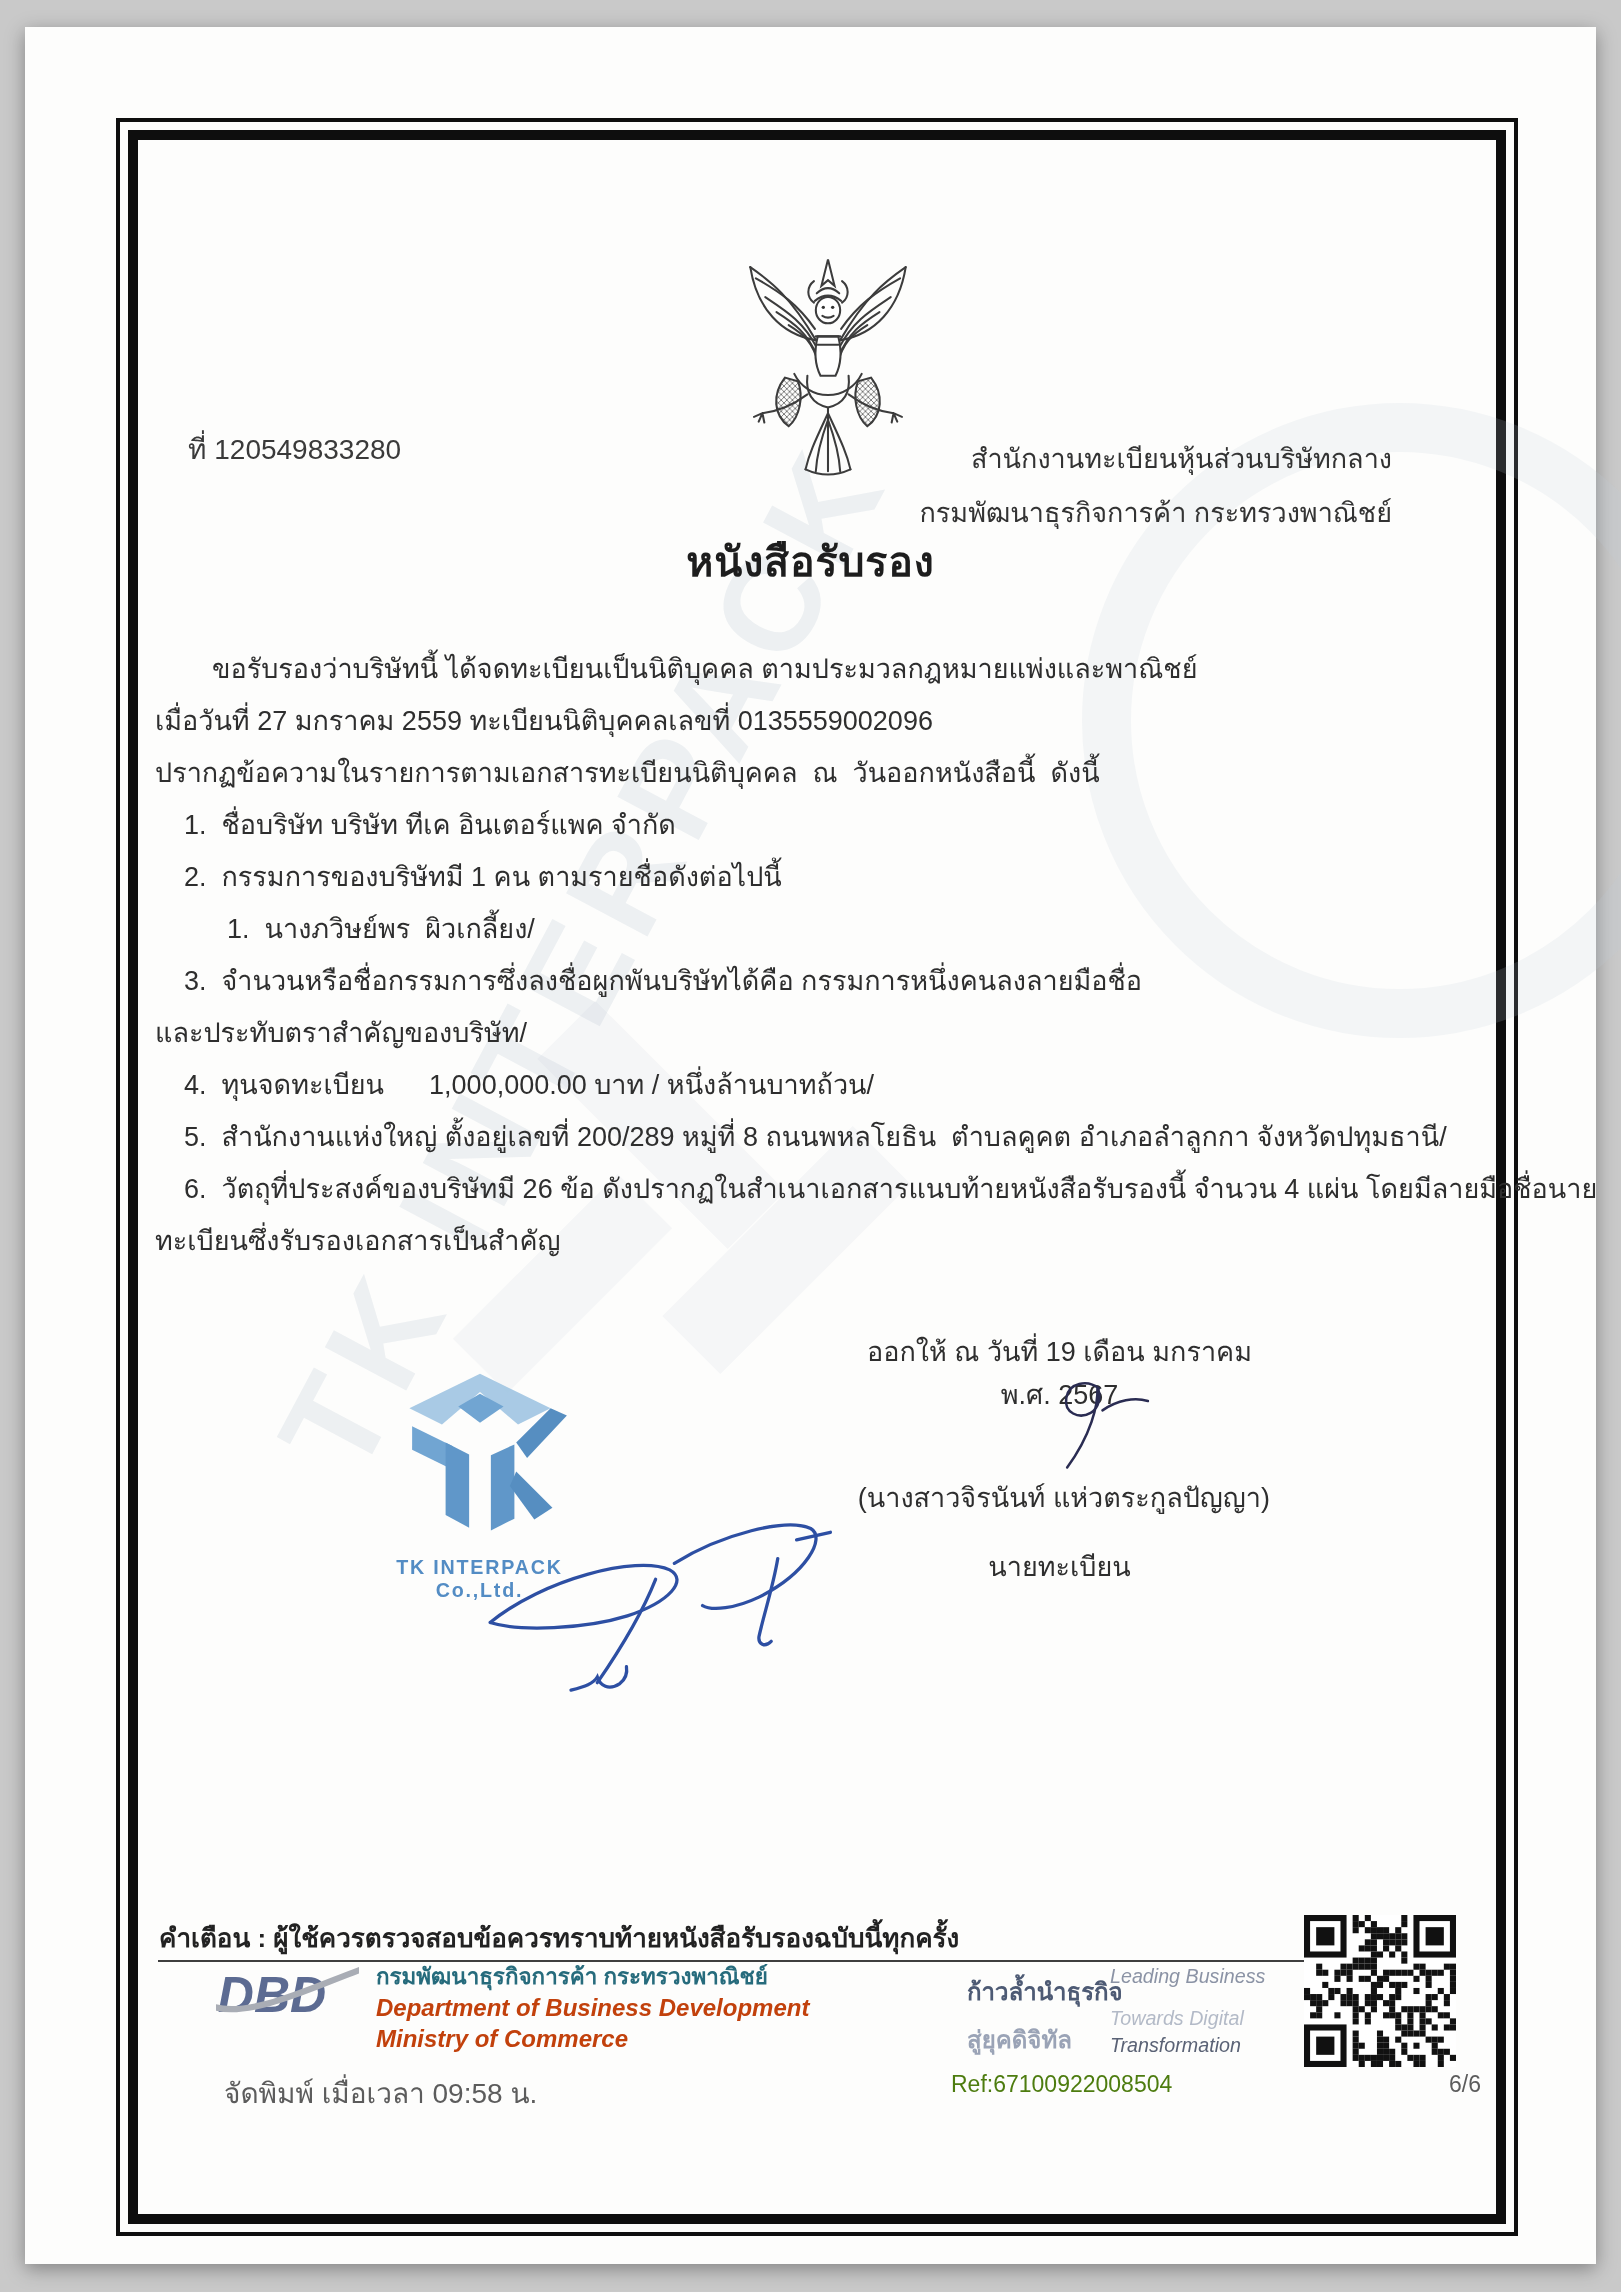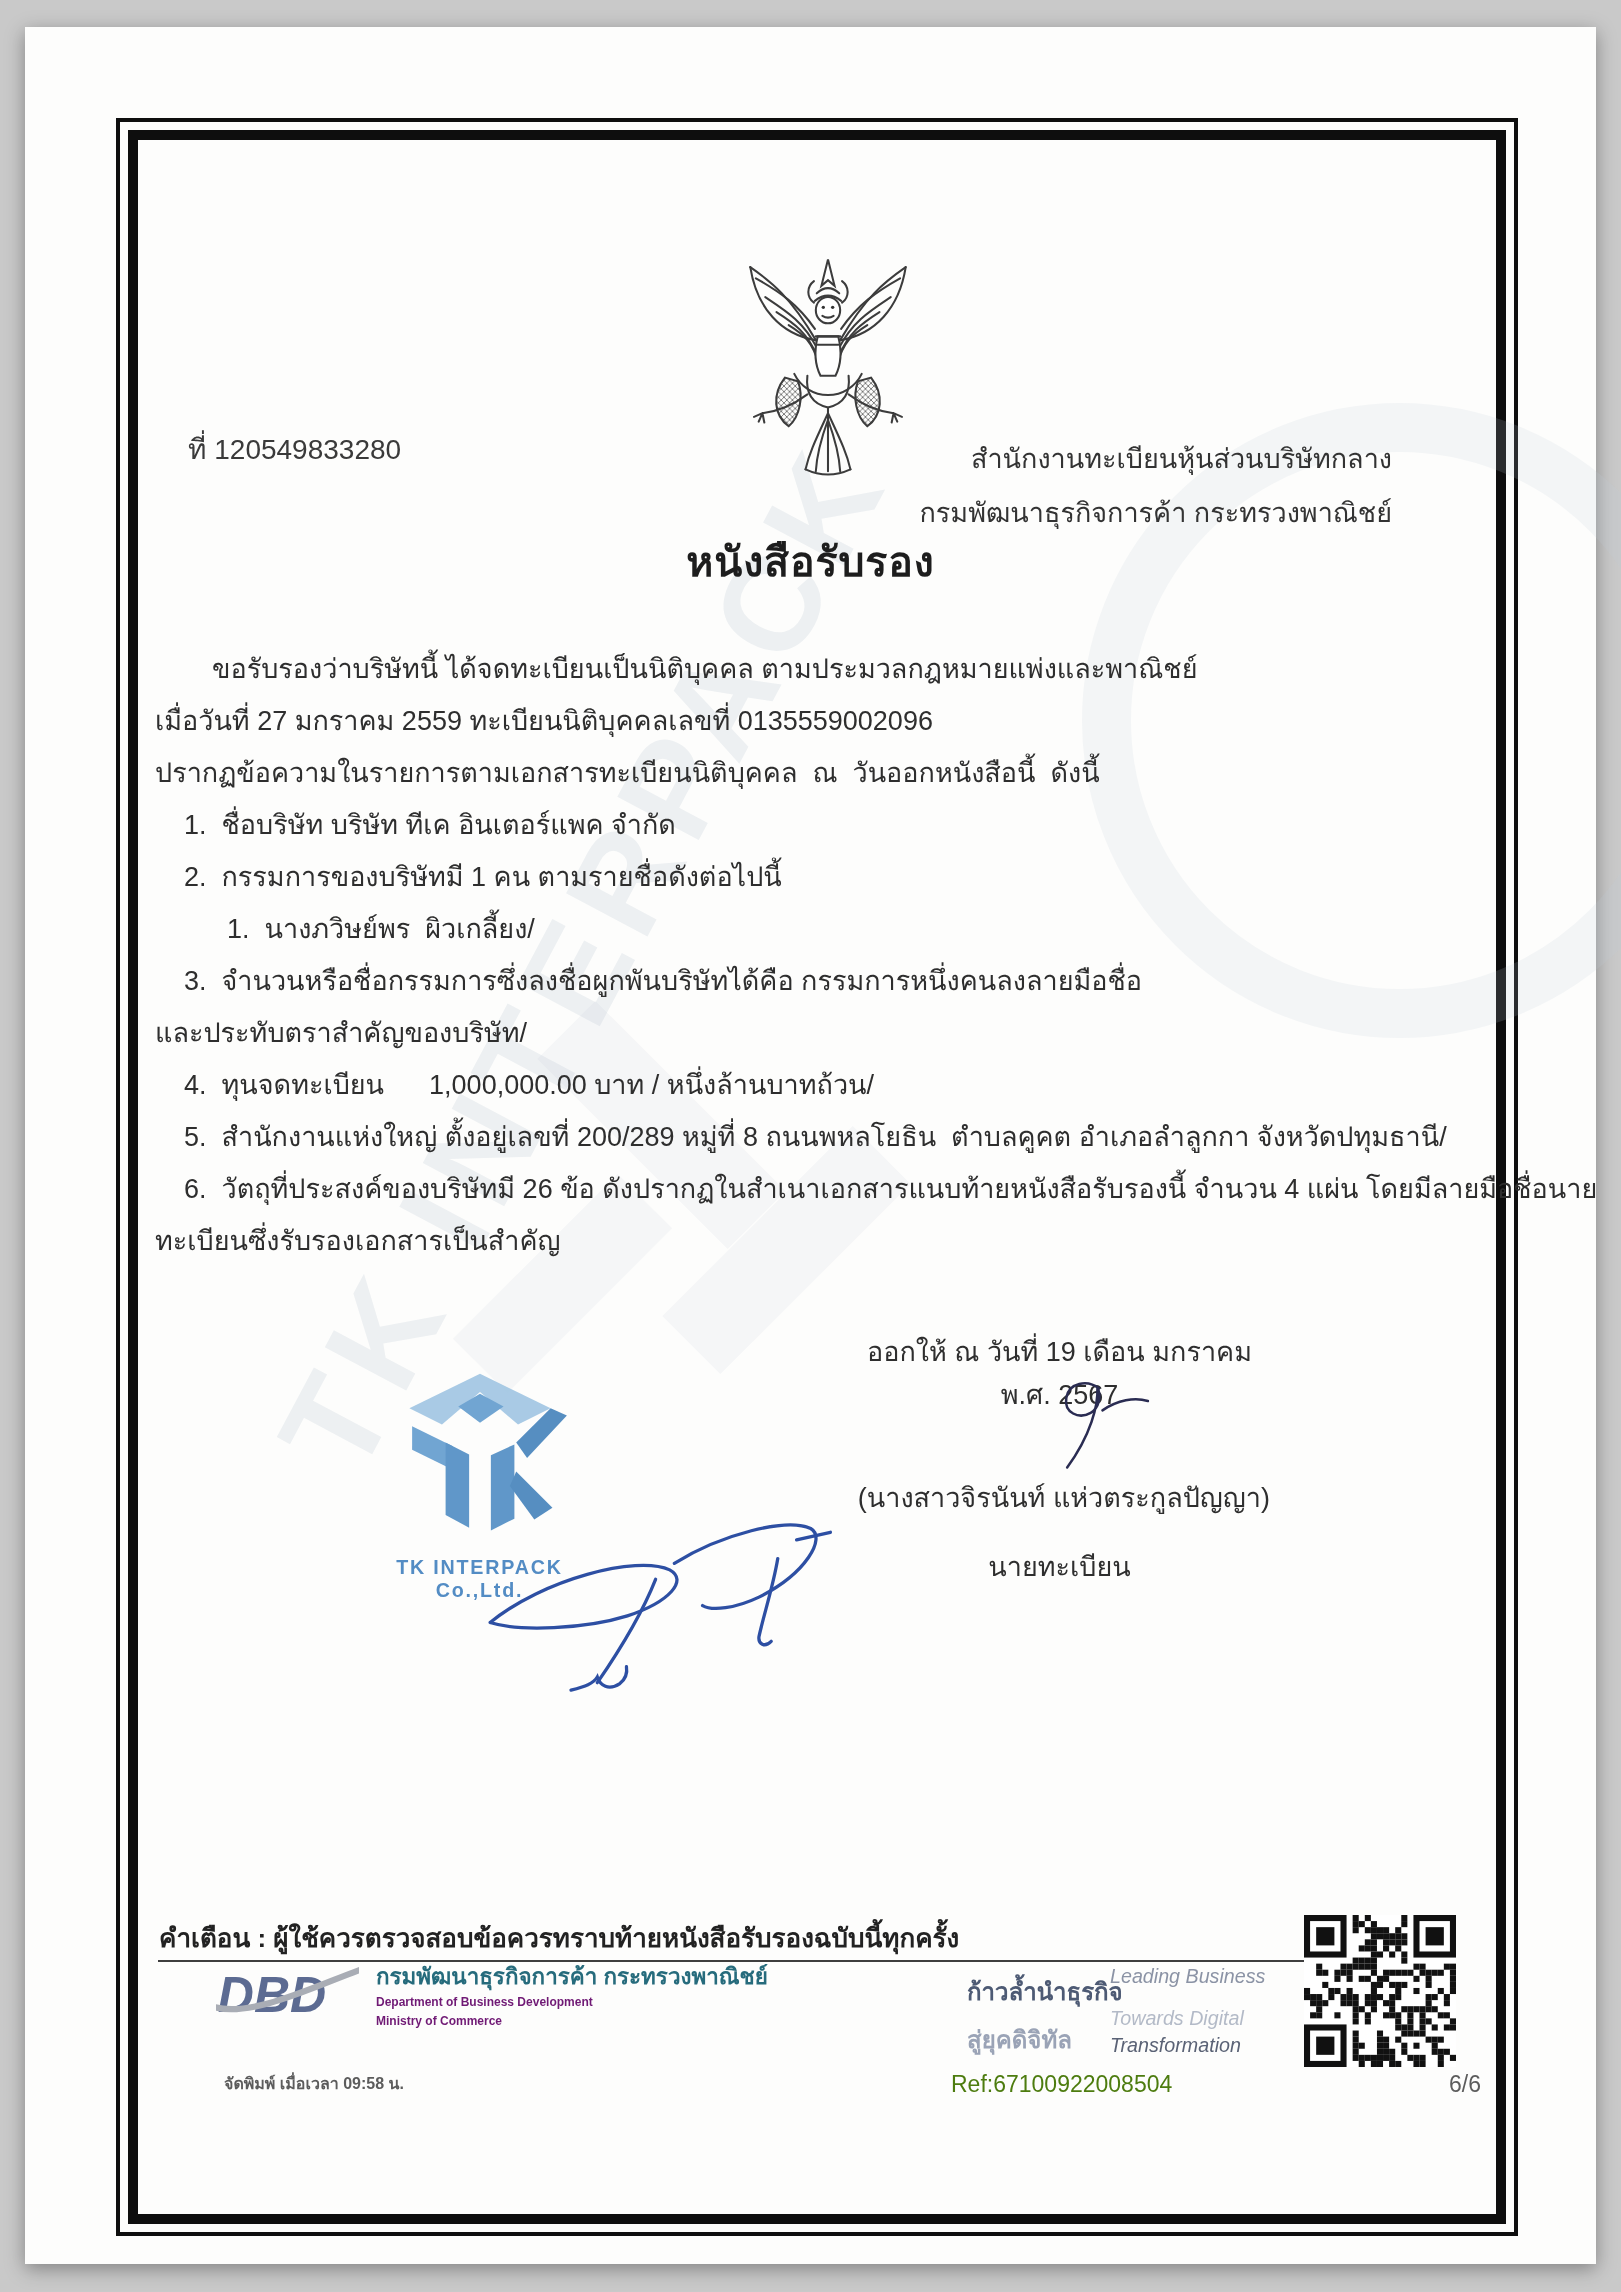--- a/index.html
+++ b/index.html
@@ -60,30 +60,30 @@
   .stamp{position:absolute;left:347px;top:1345px;width:215px;text-align:center;opacity:.88;}
   .stamp svg{width:184px;height:172px;}
   .stamp-text{font-size:19.7px;font-weight:bold;letter-spacing:1.8px;color:#3c7dbd;margin-top:9px;}
   .blue-sig{position:absolute;left:452px;top:1494px;width:376px;height:215px;}
   
   .warning{position:absolute;left:134px;top:1890px;font-size:26px;font-weight:bold;color:#222;}
   .foot-hr{position:absolute;left:133px;top:1933px;width:1258px;border-top:2.7px solid #3f3f3f;}
   .dbd-logo{position:absolute;left:191px;top:1939px;width:143px;height:59px;}
   .dbd-text{position:absolute;left:351px;top:1939px;line-height:1;}
   .dbd-th{font-size:22.4px;font-weight:bold;color:#266b7c;margin-bottom:8px;}
-  .dbd-en{font-size:12px;font-weight:bold;color:#701a75;margin-bottom:6.3px;}
+  .dbd-en{font-size:24px;font-weight:bold;color:#c2410c;margin-bottom:6.3px;font-style:italic;}
   .slogan-th{position:absolute;left:942px;top:1945px;}
   .slogan-th .s1{font-size:24px;font-weight:bold;color:#4d5a74;margin-bottom:9px;}
   .slogan-th .s2{font-size:24px;font-weight:bold;color:#9aa3b6;}
   .slogan-en{position:absolute;left:1085px;top:1940px;font-style:italic;line-height:1;}
   .slogan-en .e1{font-size:19.7px;color:#8b93a5;margin-bottom:7.2px;}
   .slogan-en .e2{font-size:19.7px;color:#b3bac7;margin-bottom:7.2px;margin-top:22px;}
   .slogan-en .e3{font-size:19.7px;color:#5a6275;}
   .qr{position:absolute;left:1279px;top:1888px;width:152px;height:152px;}
-  .printed{position:absolute;left:199px;top:2044px;font-size:16px;color:#5c5c5c;font-weight:bold;}
+  .printed{position:absolute;left:199px;top:2044px;font-size:28px;color:#5c5c5c;}
   .ref{position:absolute;left:926px;top:2044px;font-size:23px;color:#4d7c0f;}
   .pageno{position:absolute;left:1424px;top:2044px;font-size:23px;color:#5c5c5c;}
 </style>
 </head>
 <body>
 
 <div class="page">
 
   <div class="frame-outer">
     <div class="frame-inner"></div>

